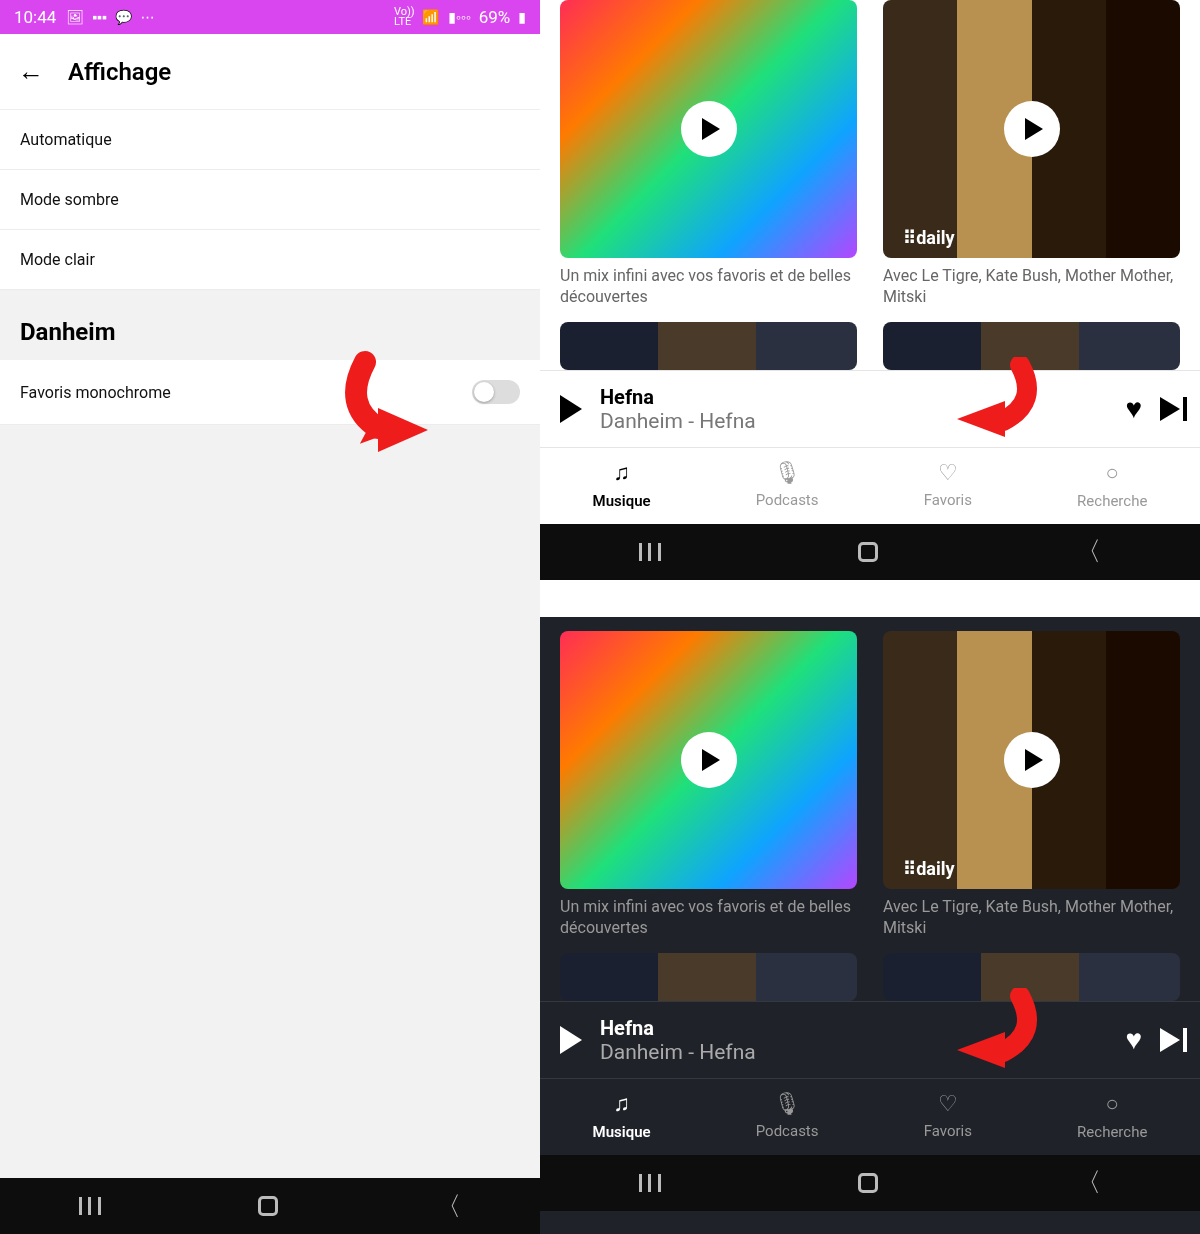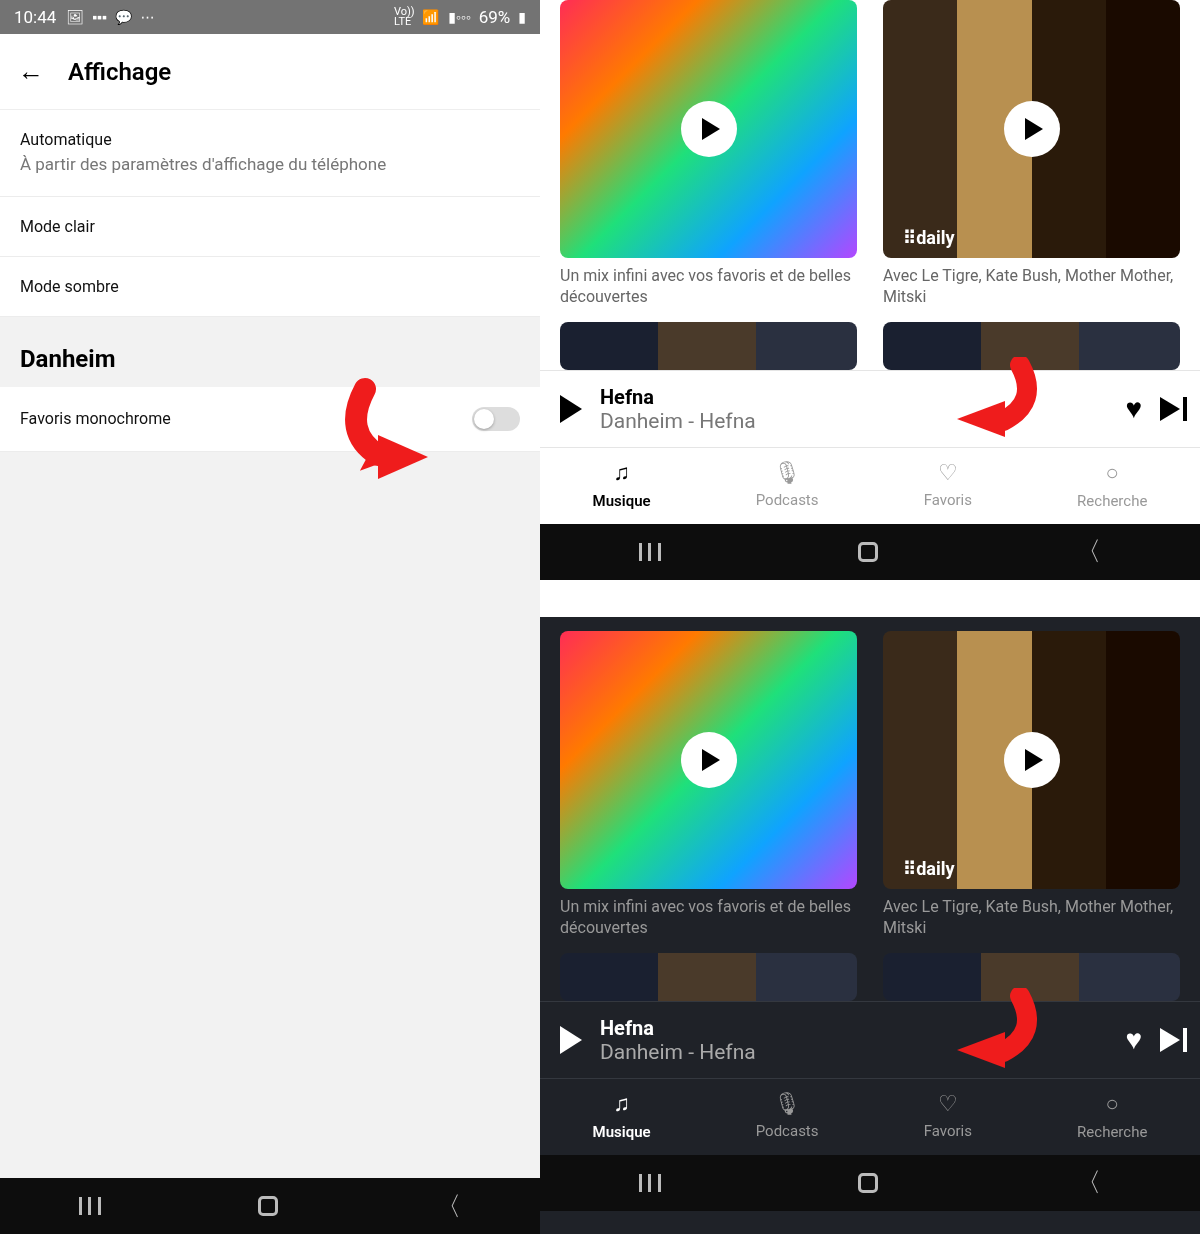--- a/index.html
+++ b/index.html
@@ -3,21 +3,21 @@
 <meta charset="utf-8">
 <style>
   * { box-sizing: border-box; margin: 0; padding: 0; }
   body { font-family: -apple-system, BlinkMacSystemFont, "Segoe UI", Roboto, sans-serif; width: 1200px; height: 1234px; display: flex; }
   .left-screen, .right-screen { display: flex; flex-direction: column; }
   .left-screen { width: 540px; background: #f2f2f2; }
   .right-screen { width: 660px; }
   .right-top, .right-bot { flex: 1; display: flex; flex-direction: column; position: relative; }
   .right-top { background: #fff; }
   .right-bot { background: #1f2228; color: #fff; }
-  .statusbar { background: #737373; color: #fff; display: flex; align-items: center; padding: 0 14px; height: 34px; font-size: 17px; }
+  .statusbar { background: #d946ef; color: #fff; display: flex; align-items: center; padding: 0 14px; height: 34px; font-size: 17px; }
   .statusbar .sb-icons-right { margin-left: auto; display: flex; align-items: center; gap: 8px; }
   .sb-icon { font-size: 14px; }
   .header { background: #fff; display: flex; align-items: center; gap: 24px; padding: 22px 18px; border-bottom: 1px solid #eee; }
   .back-arrow { font-size: 26px; font-weight: bold; }
   .header-title { font-size: 24px; font-weight: 600; }
   .section-title { font-size: 24px; font-weight: 700; padding: 28px 20px 14px; }
   .setting-row { background: #fff; padding: 20px; border-bottom: 1px solid #ececec; }
   .setting-label { font-size: 16px; color: #111; }
   .setting-sub { font-size: 17px; color: #777; margin-top: 4px; line-height: 1.35; }
   .setting-row.with-toggle { display: flex; align-items: center; justify-content: space-between; }
@@ -83,27 +83,26 @@
     </div>
   </div>
 
   <div class="header">
     <span class="back-arrow">←</span>
     <span class="header-title">Affichage</span>
   </div>
 
   <div class="setting-row">
     <div class="setting-label">Automatique</div>
-    <div class="setting-sub">À partir des paramètres d'affichage du téléphone</div>
+  </div>
+  <div class="setting-row">
+    <div class="setting-label">Mode sombre</div>
   </div>
   <div class="setting-row">
     <div class="setting-label">Mode clair</div>
-  </div>
-  <div class="setting-row">
-    <div class="setting-label">Mode sombre</div>
   </div>
 
   <div class="section-title">Danheim</div>
   <div class="setting-row with-toggle left-arrow-wrap">
     <div class="setting-label">Favoris monochrome</div>
     <div class="toggle"></div>
     <svg class="left-arrow-svg" viewBox="0 0 130 120">
       <path d="M 30 10 Q 10 50 40 75 L 35 60 L 70 78 L 32 92 L 40 77" fill="#ef1c1c" stroke="#ef1c1c" stroke-width="2"></path>
       <path d="M 35 12 Q 12 55 48 78" fill="none" stroke="#ef1c1c" stroke-width="22" stroke-linecap="round"></path>
       <polygon points="48,58 98,80 48,102" fill="#ef1c1c"></polygon>

